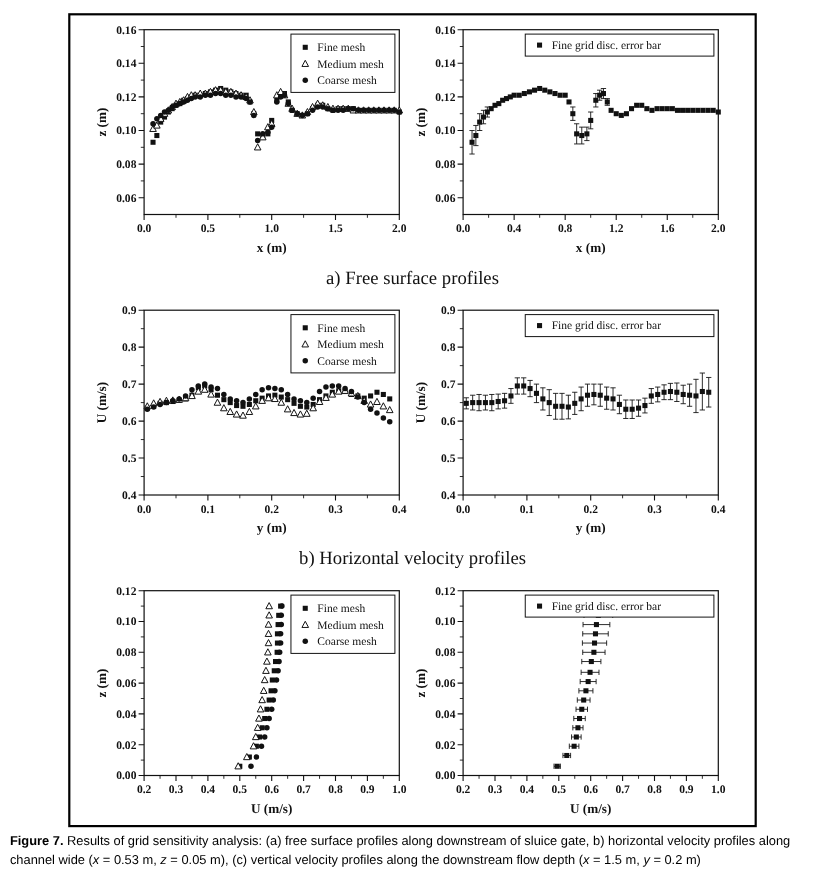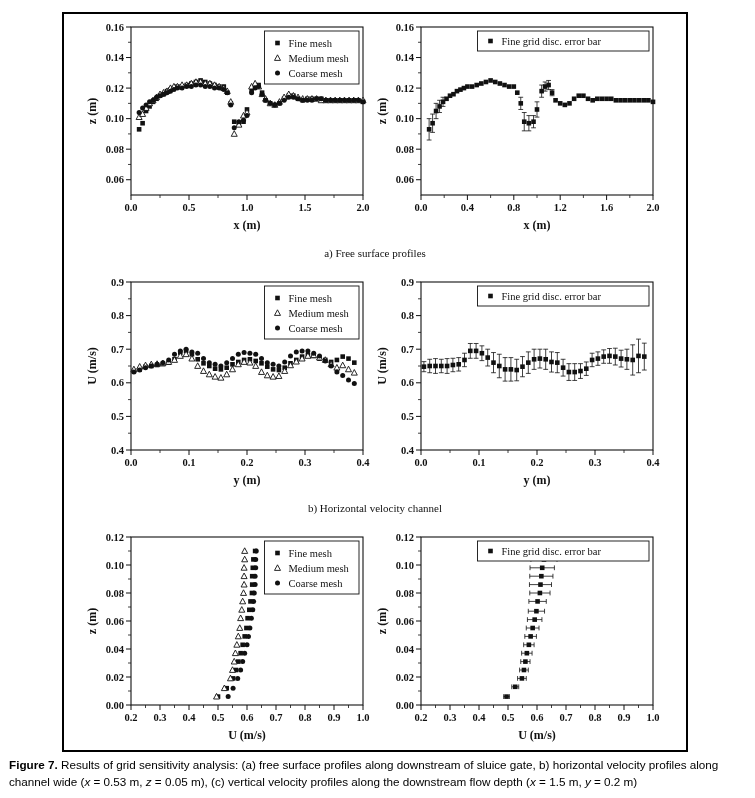--- a/index.html
+++ b/index.html
@@ -4,21 +4,21 @@
 <style>
   html,body{margin:0;padding:0;}
   body{width:755px;height:798px;background:#ffffff;position:relative;
        font-family:"Liberation Sans",sans-serif;}
   .figure-frame{position:absolute;left:62px;top:12px;width:626px;height:740px;
        border:2px solid #000;box-sizing:border-box;background:#fff;
        display:flex;flex-direction:column;align-items:center;
        justify-content:space-between;padding:3px 0 5px;}
   .chart-row{display:flex;justify-content:center;width:100%;}
   .row-caption{font-family:"Liberation Serif","DejaVu Serif",serif;
-       font-size:11px;color:#111;text-align:right;line-height:1.2;}
+       font-size:17px;color:#111;text-align:right;line-height:1.2;}
   .figure-caption{position:absolute;top:756px;left:8px;right:8px;margin:1px;
        font-size:11.7px;line-height:1.45;color:#000;}
   svg text{font-family:"Liberation Serif","DejaVu Serif",serif;fill:#111;}
   .tick-label{font-size:10.5px;font-weight:bold;}
   .axis-label{font-size:12px;font-weight:bold;}
   .legend-label{font-size:10.5px;}
 </style>
 </head>
 <body>
 
@@ -752,21 +752,21 @@
           <line x1="266.90000000000003" y1="71.15199999999999" x2="271.7" y2="71.15199999999999" stroke="#111111" stroke-width="0.8"></line>
           <rect x="267" y="82.29199999999999" width="4.6" height="4.6" fill="#111111"></rect>
         </g>
         <g>
           <rect x="102.5" y="14" width="171.5" height="20" fill="#fff" stroke="#111111" stroke-width="0.9"></rect>
           <rect x="113.2" y="21.7" width="4.6" height="4.6" fill="#111111"></rect>
           <text x="126.5" y="27.5" class="legend-label">Fine grid disc. error bar</text>
         </g>
       </svg>
   </div>
-  <div class="row-caption">b) Horizontal velocity channel</div>
+  <div class="row-caption">b) Horizontal velocity profiles</div>
 
   <div class="chart-row">
     <svg viewBox="0 0 290 218" width="290" height="218">
         <g>
           <rect x="46" y="10" width="232" height="168" fill="none" stroke="#111111" stroke-width="1.1"></rect>
           <line x1="46" y1="178" x2="46" y2="183" stroke="#111111" stroke-width="1"></line>
           <text x="46" y="194" text-anchor="middle" class="tick-label">0.2</text>
           <line x1="75" y1="178" x2="75" y2="183" stroke="#111111" stroke-width="1"></line>
           <text x="75" y="194" text-anchor="middle" class="tick-label">0.3</text>
           <line x1="104" y1="178" x2="104" y2="183" stroke="#111111" stroke-width="1"></line>

